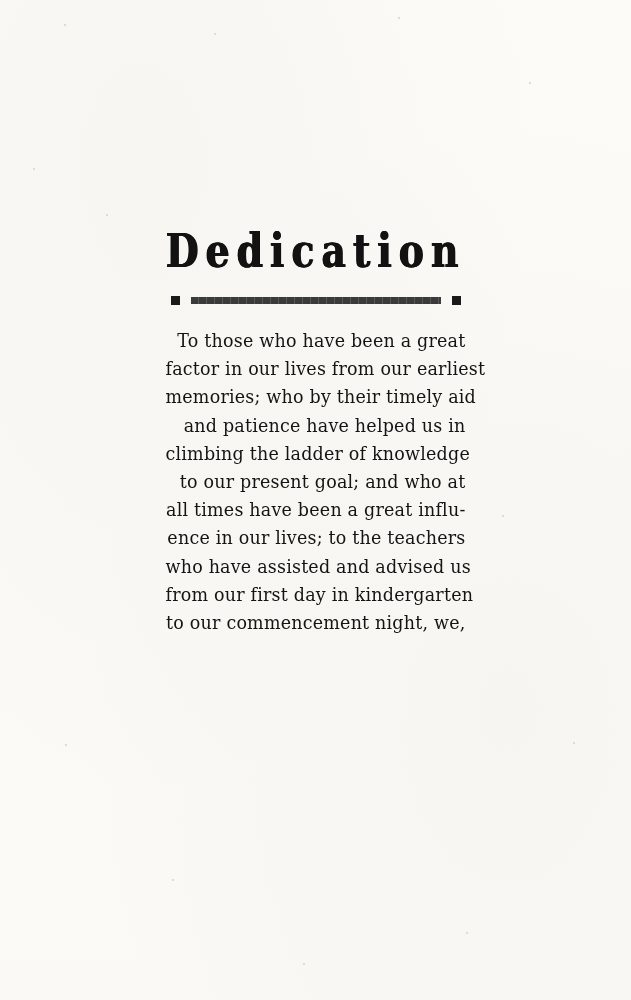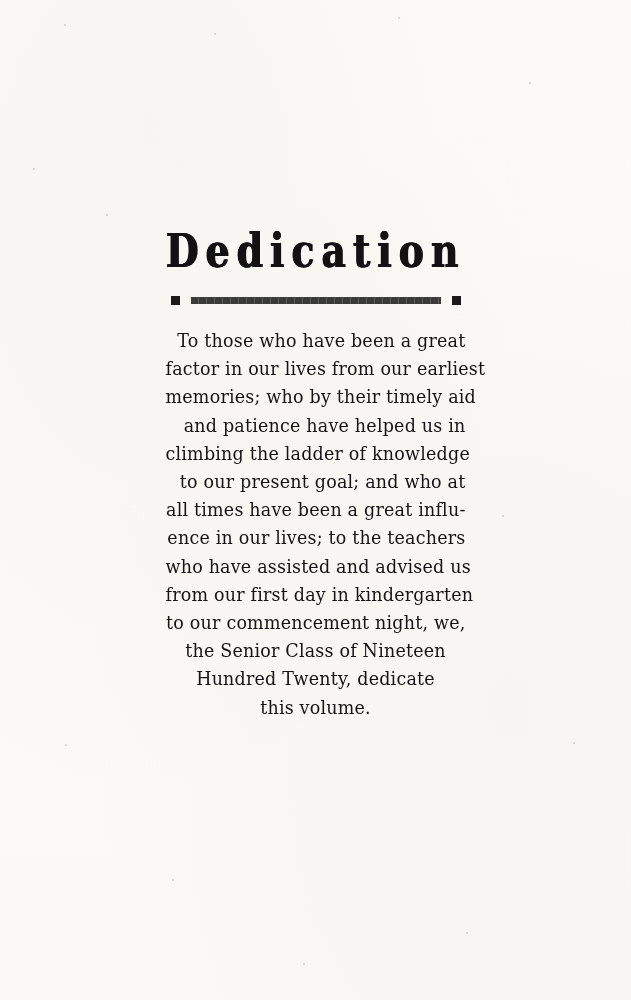--- a/index.html
+++ b/index.html
@@ -152,20 +152,15 @@
       <div class="body-line">and patience have helped us in</div>
       <div class="body-line">climbing the ladder of knowledge</div>
       <div class="body-line">to our present goal; and who at</div>
       <div class="body-line">all times have been a great influ-</div>
       <div class="body-line">ence in our lives; to the teachers</div>
       <div class="body-line">who have assisted and advised us</div>
       <div class="body-line">from our first day in kindergarten</div>
       <div class="body-line">to our commencement night, we,</div>
     </div>
 
-    <div class="closing-block">
-      <div class="closing-line">the Senior Class of Nineteen</div>
-      <div class="closing-line">Hundred Twenty, dedicate</div>
-      <div class="closing-line">this volume.</div>
-    </div>
 
   </div>
 </div>
 
 </body></html>

